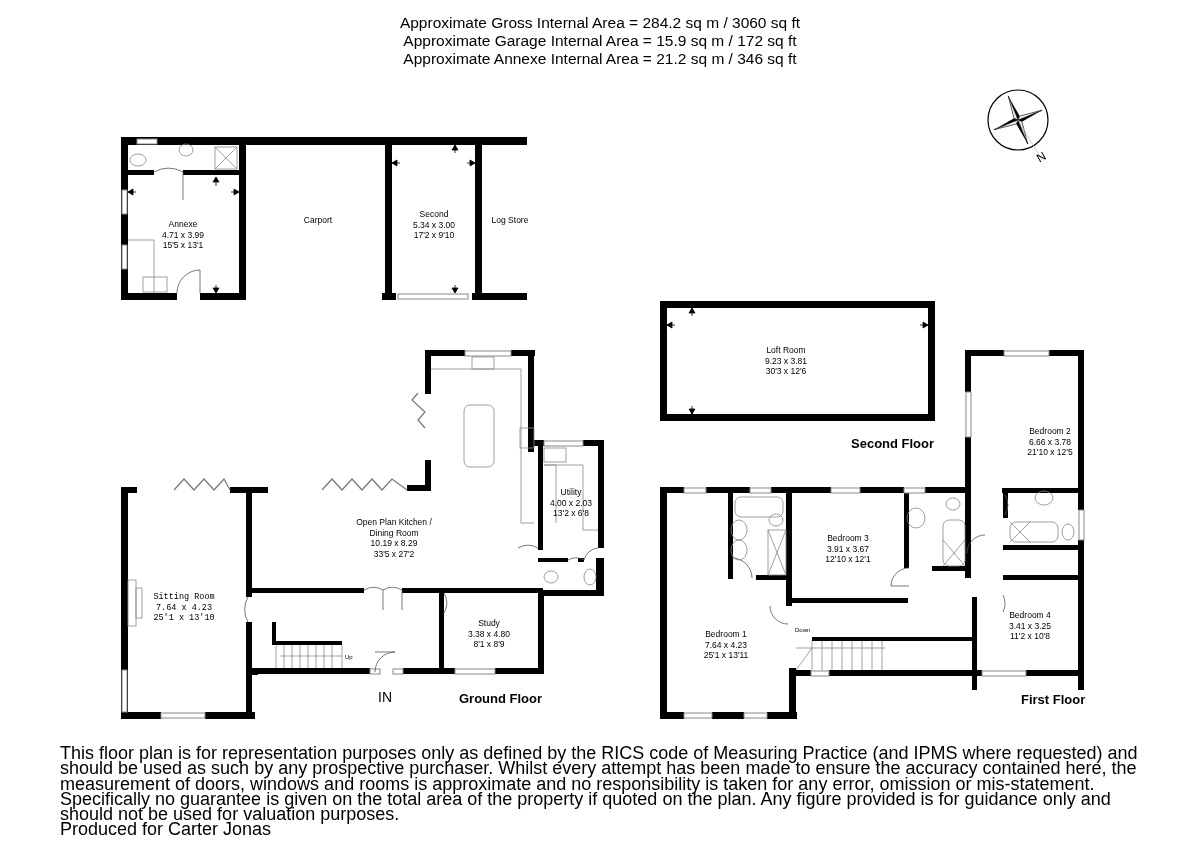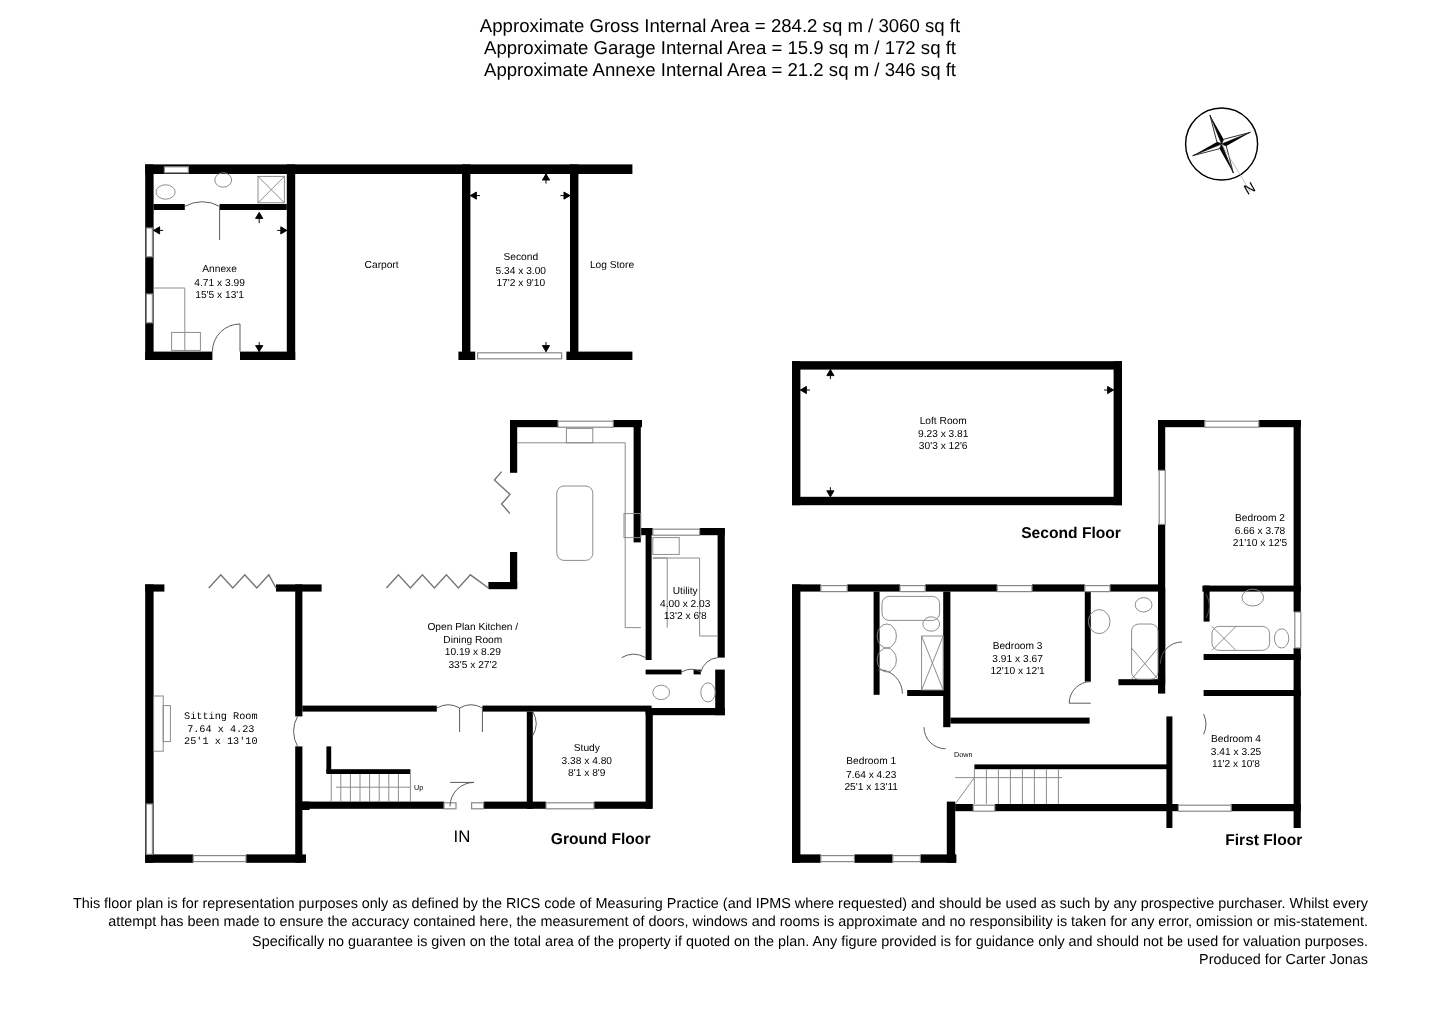--- a/index.html
+++ b/index.html
@@ -5,21 +5,21 @@
   html, body { margin:0; padding:0; background:#ffffff; }
   body { width:1200px; height:848px; position:relative; overflow:hidden; font-family:"Liberation Sans", sans-serif; color:#000; }
   .header { position:absolute; top:14px; left:0; width:1200px; text-align:center; }
   .title { font-size:25px; font-weight:bold; line-height:28px; letter-spacing:0.2px; }
   .area-line { font-size:15.5px; line-height:18px; }
   .plan { position:absolute; left:0; top:0; }
   .room-label { position:absolute; text-align:center; font-size:8.5px; line-height:10.5px; transform:translateX(-50%); white-space:nowrap; }
   .floor-label { position:absolute; font-size:13px; font-weight:bold; white-space:nowrap; }
   .in-label { position:absolute; font-size:14px; white-space:nowrap; }
   .small-label { position:absolute; font-size:6px; white-space:nowrap; }
-  .disclaimer { position:absolute; top:746px; left:60px; width:1080px; text-align:right; font-size:12px; line-height:15.3px; }
+  .disclaimer { position:absolute; top:746px; left:60px; width:1080px; text-align:left; font-size:18px; line-height:15.3px; }
   .compass { position:absolute; left:986px; top:88px; }
 </style>
 </head>
 <body>
 
 <div class="header">
   <div class="area-line">Approximate Gross Internal Area = 284.2 sq m / 3060 sq ft</div>
   <div class="area-line">Approximate Garage Internal Area = 15.9 sq m / 172 sq ft</div>
   <div class="area-line">Approximate Annexe Internal Area = 21.2 sq m / 346 sq ft</div>
 </div>

